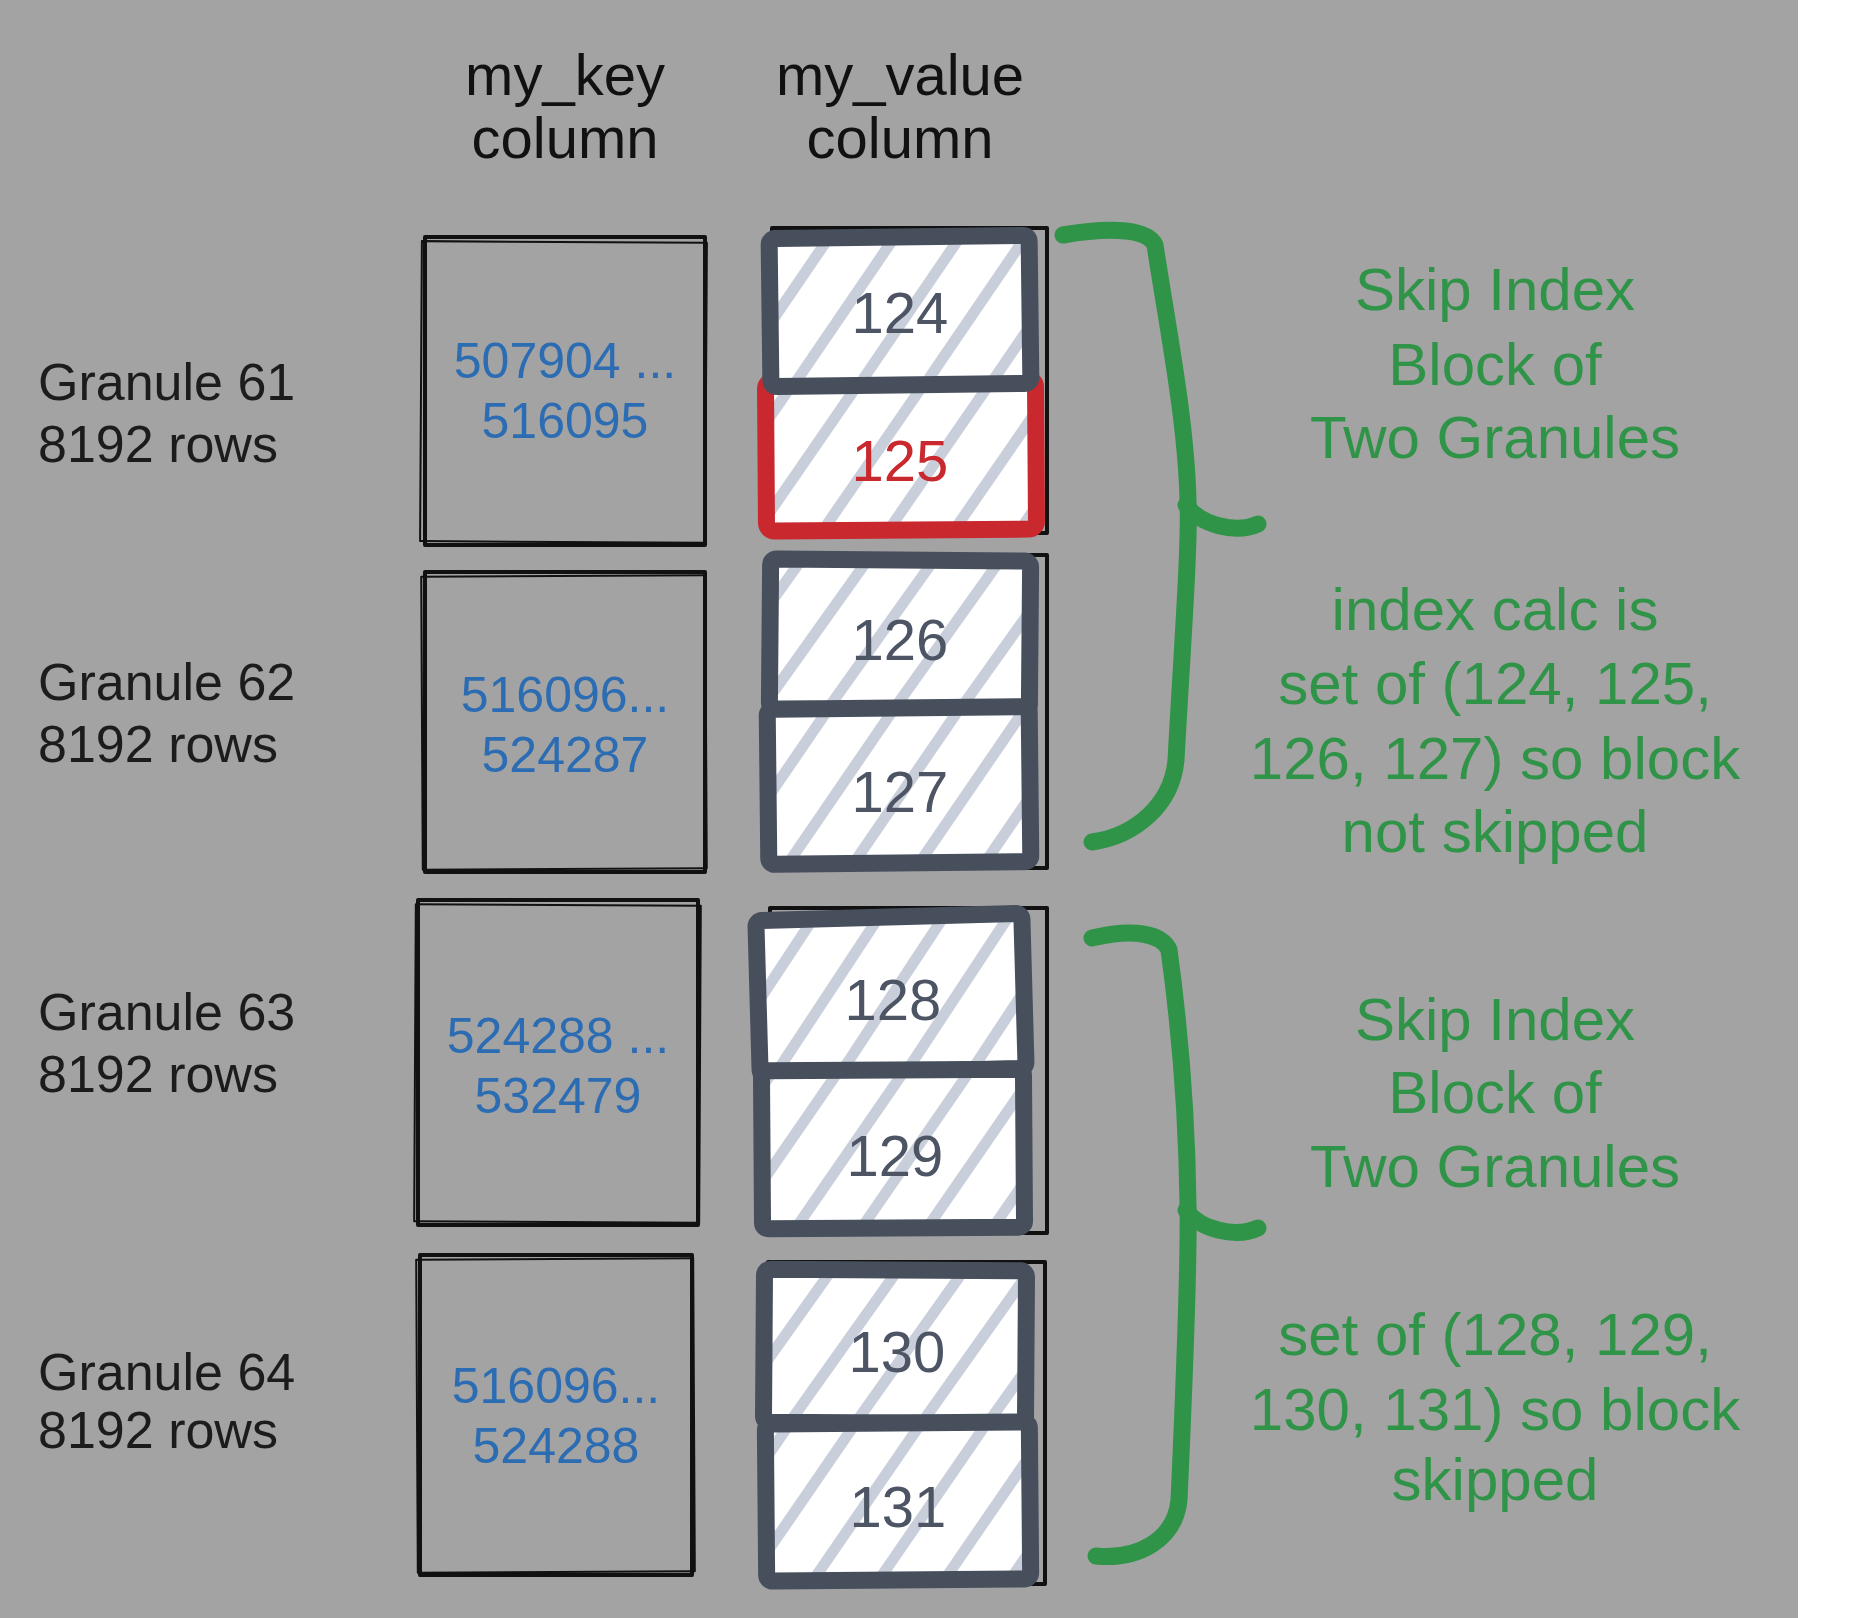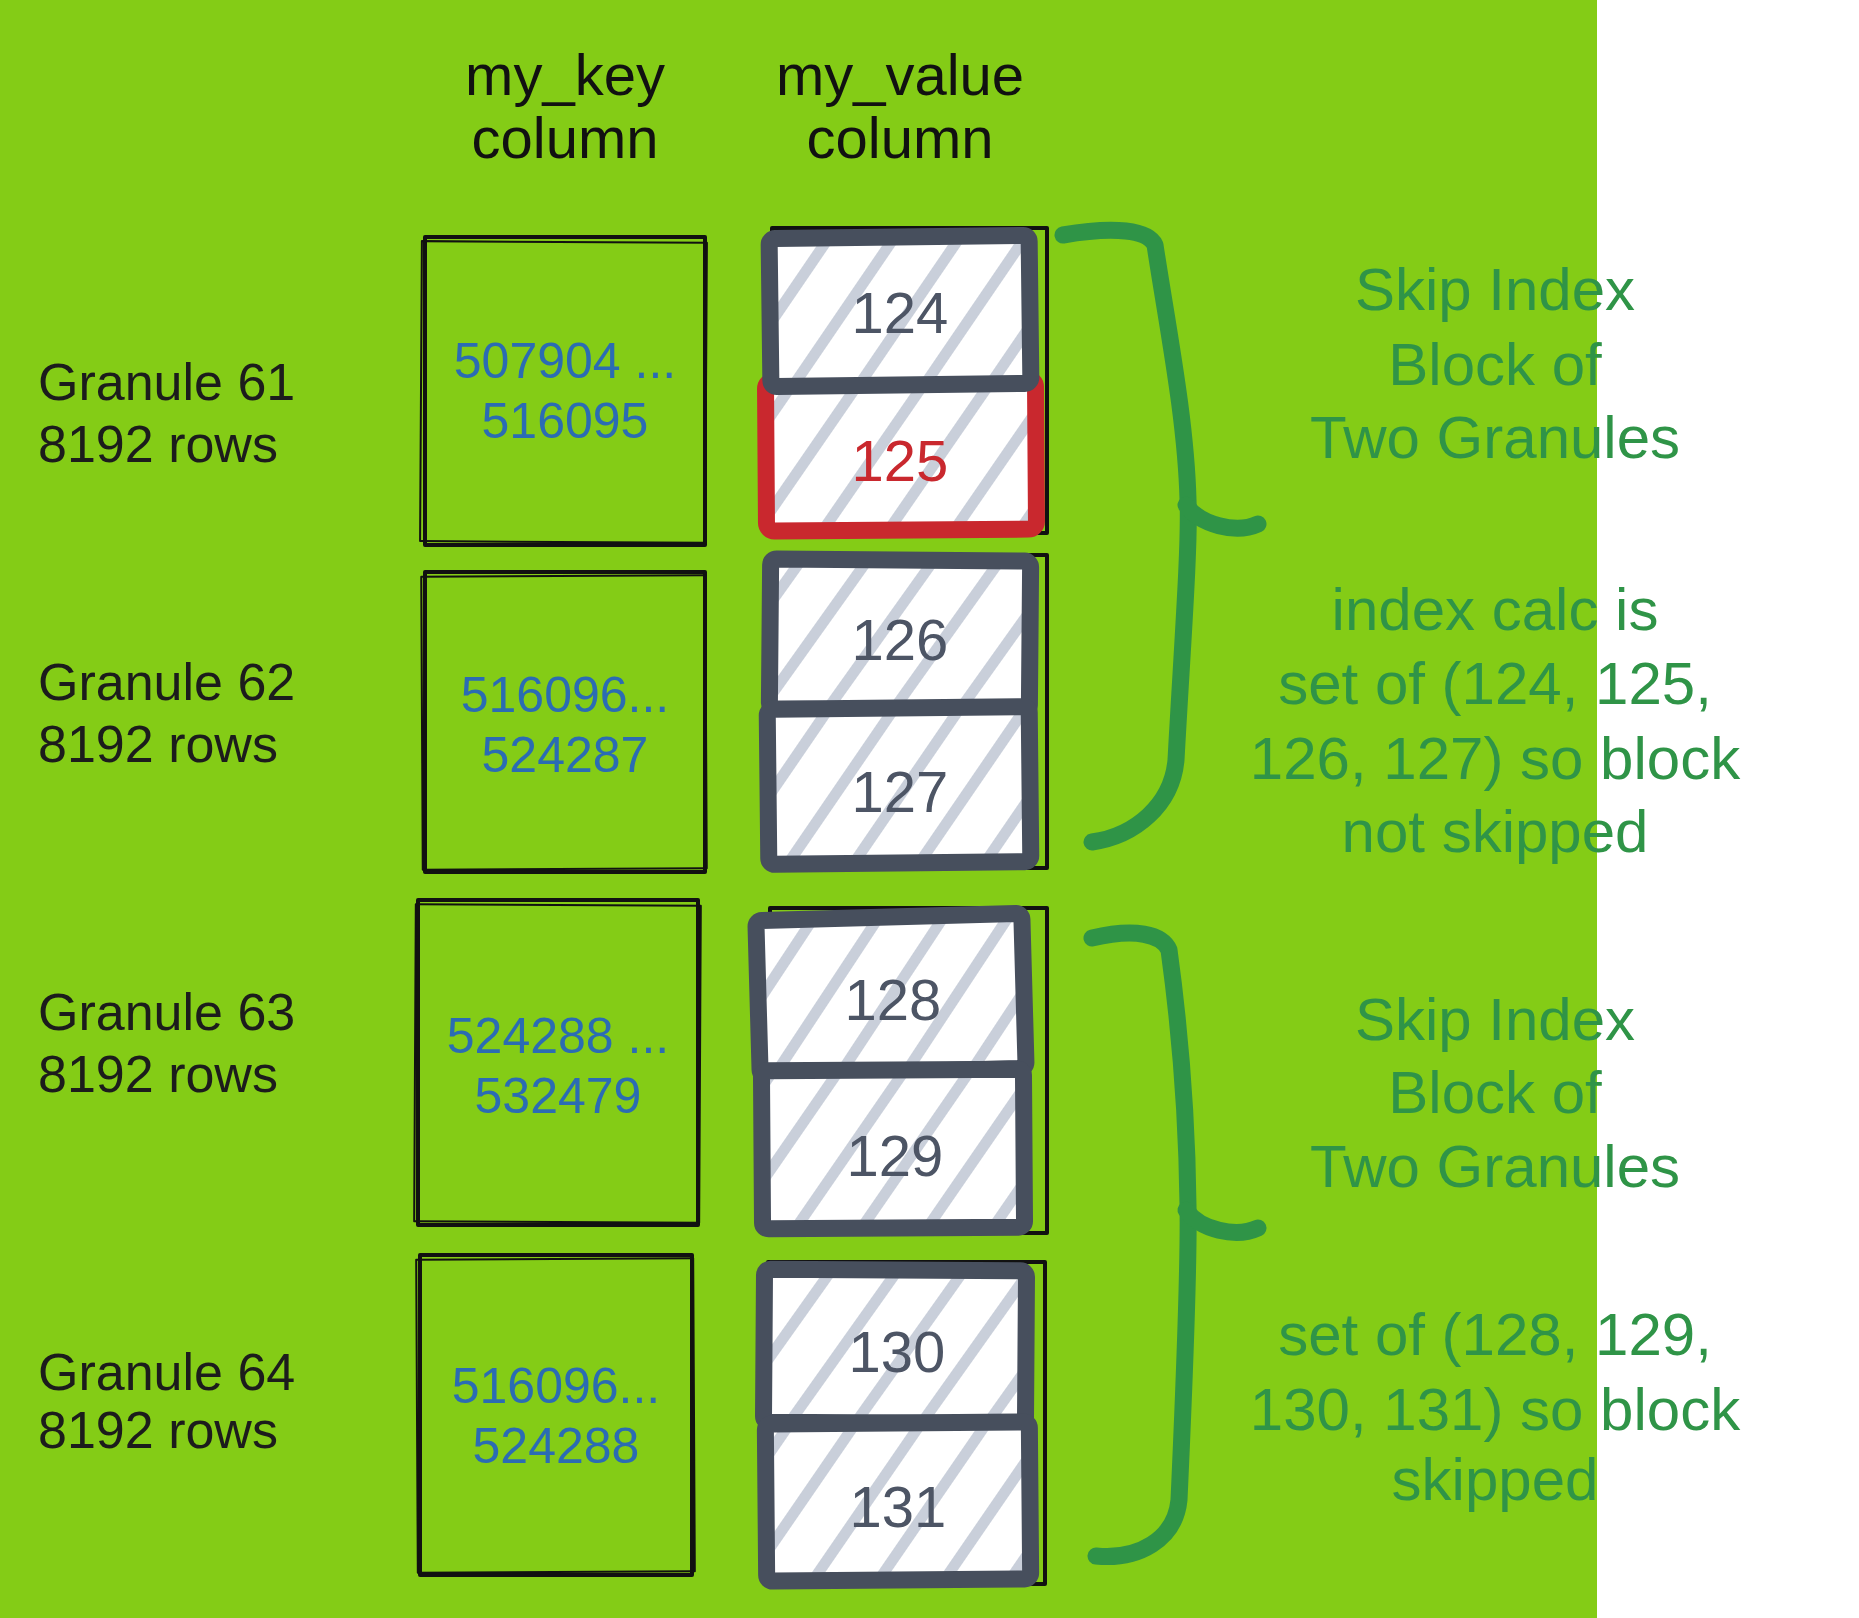--- a/index.html
+++ b/index.html
@@ -1,16 +1,16 @@
 <!DOCTYPE html>
 <html><head>
 <meta charset="utf-8">
 <style>
   html,body { margin:0; padding:0; background:#ffffff; }
-  .stage { width:1597px; height:1618px; position:relative; background:#84cc16; }
+  .stage { width:1798px; height:1618px; position:relative; background:#a3a3a3; }
   svg { display:block; }
 
   .header-text { font-family:"Liberation Sans", sans-serif; font-size:58px; fill:#111111; text-anchor:middle; }
   .glabel     { font-family:"Liberation Sans", sans-serif; font-size:52px; fill:#1c1c1c; }
   .keytext    { font-family:"Liberation Sans", sans-serif; font-size:50px; fill:#2b6cb3; text-anchor:middle; }
   .vnum       { font-family:"Liberation Sans", sans-serif; font-size:58px; fill:#4d5565; text-anchor:middle; }
   .vnum.hl    { fill:#c9282e; }
   .ann        { font-family:"Liberation Sans", sans-serif; font-size:60px; fill:#2f9447; text-anchor:middle; }
 
   .sketch  { fill:none; stroke:#111111; stroke-width:4; stroke-linejoin:round; }

